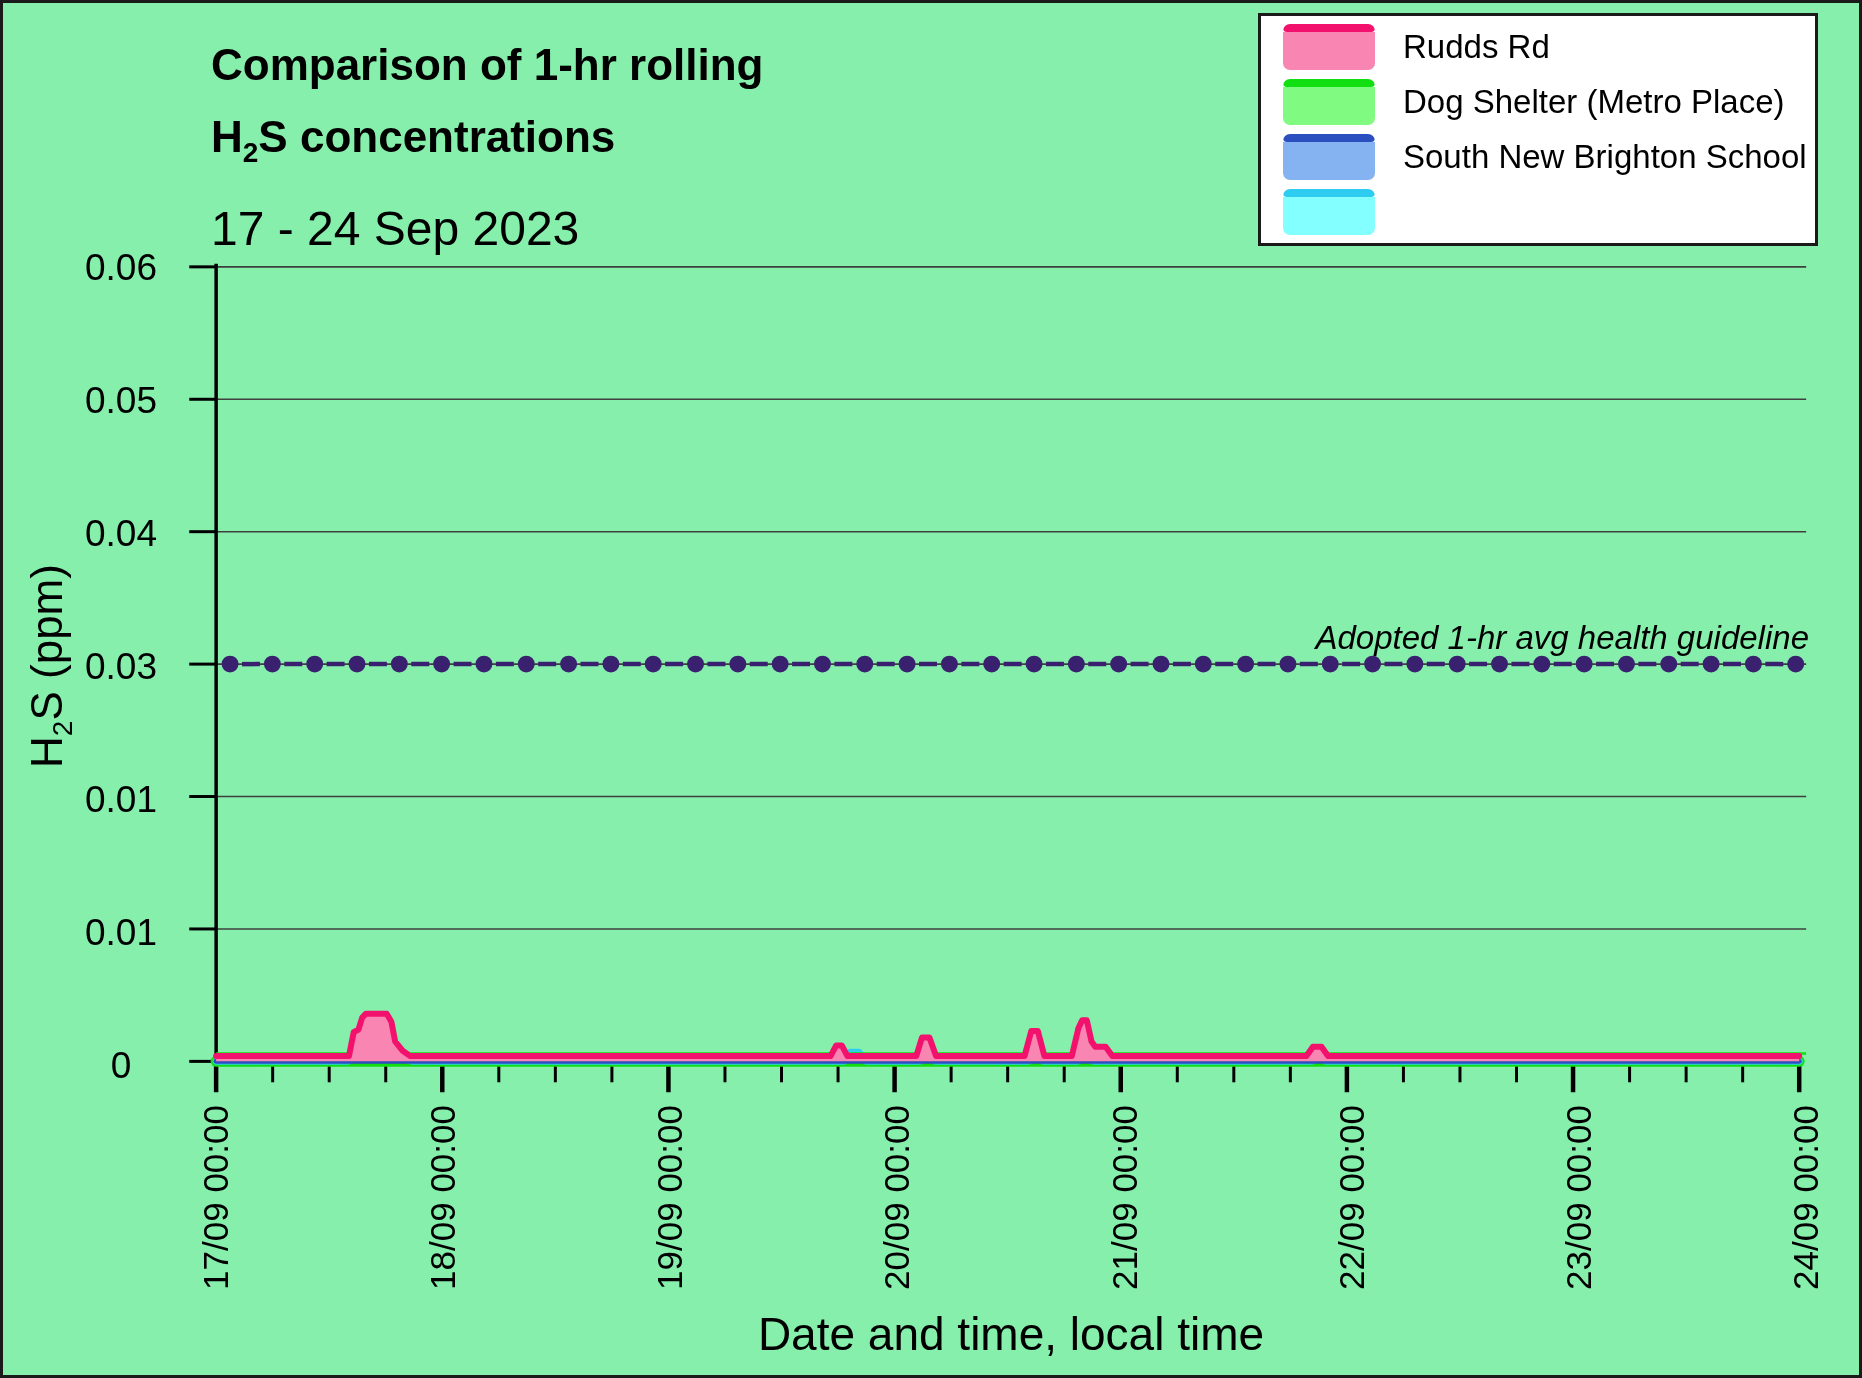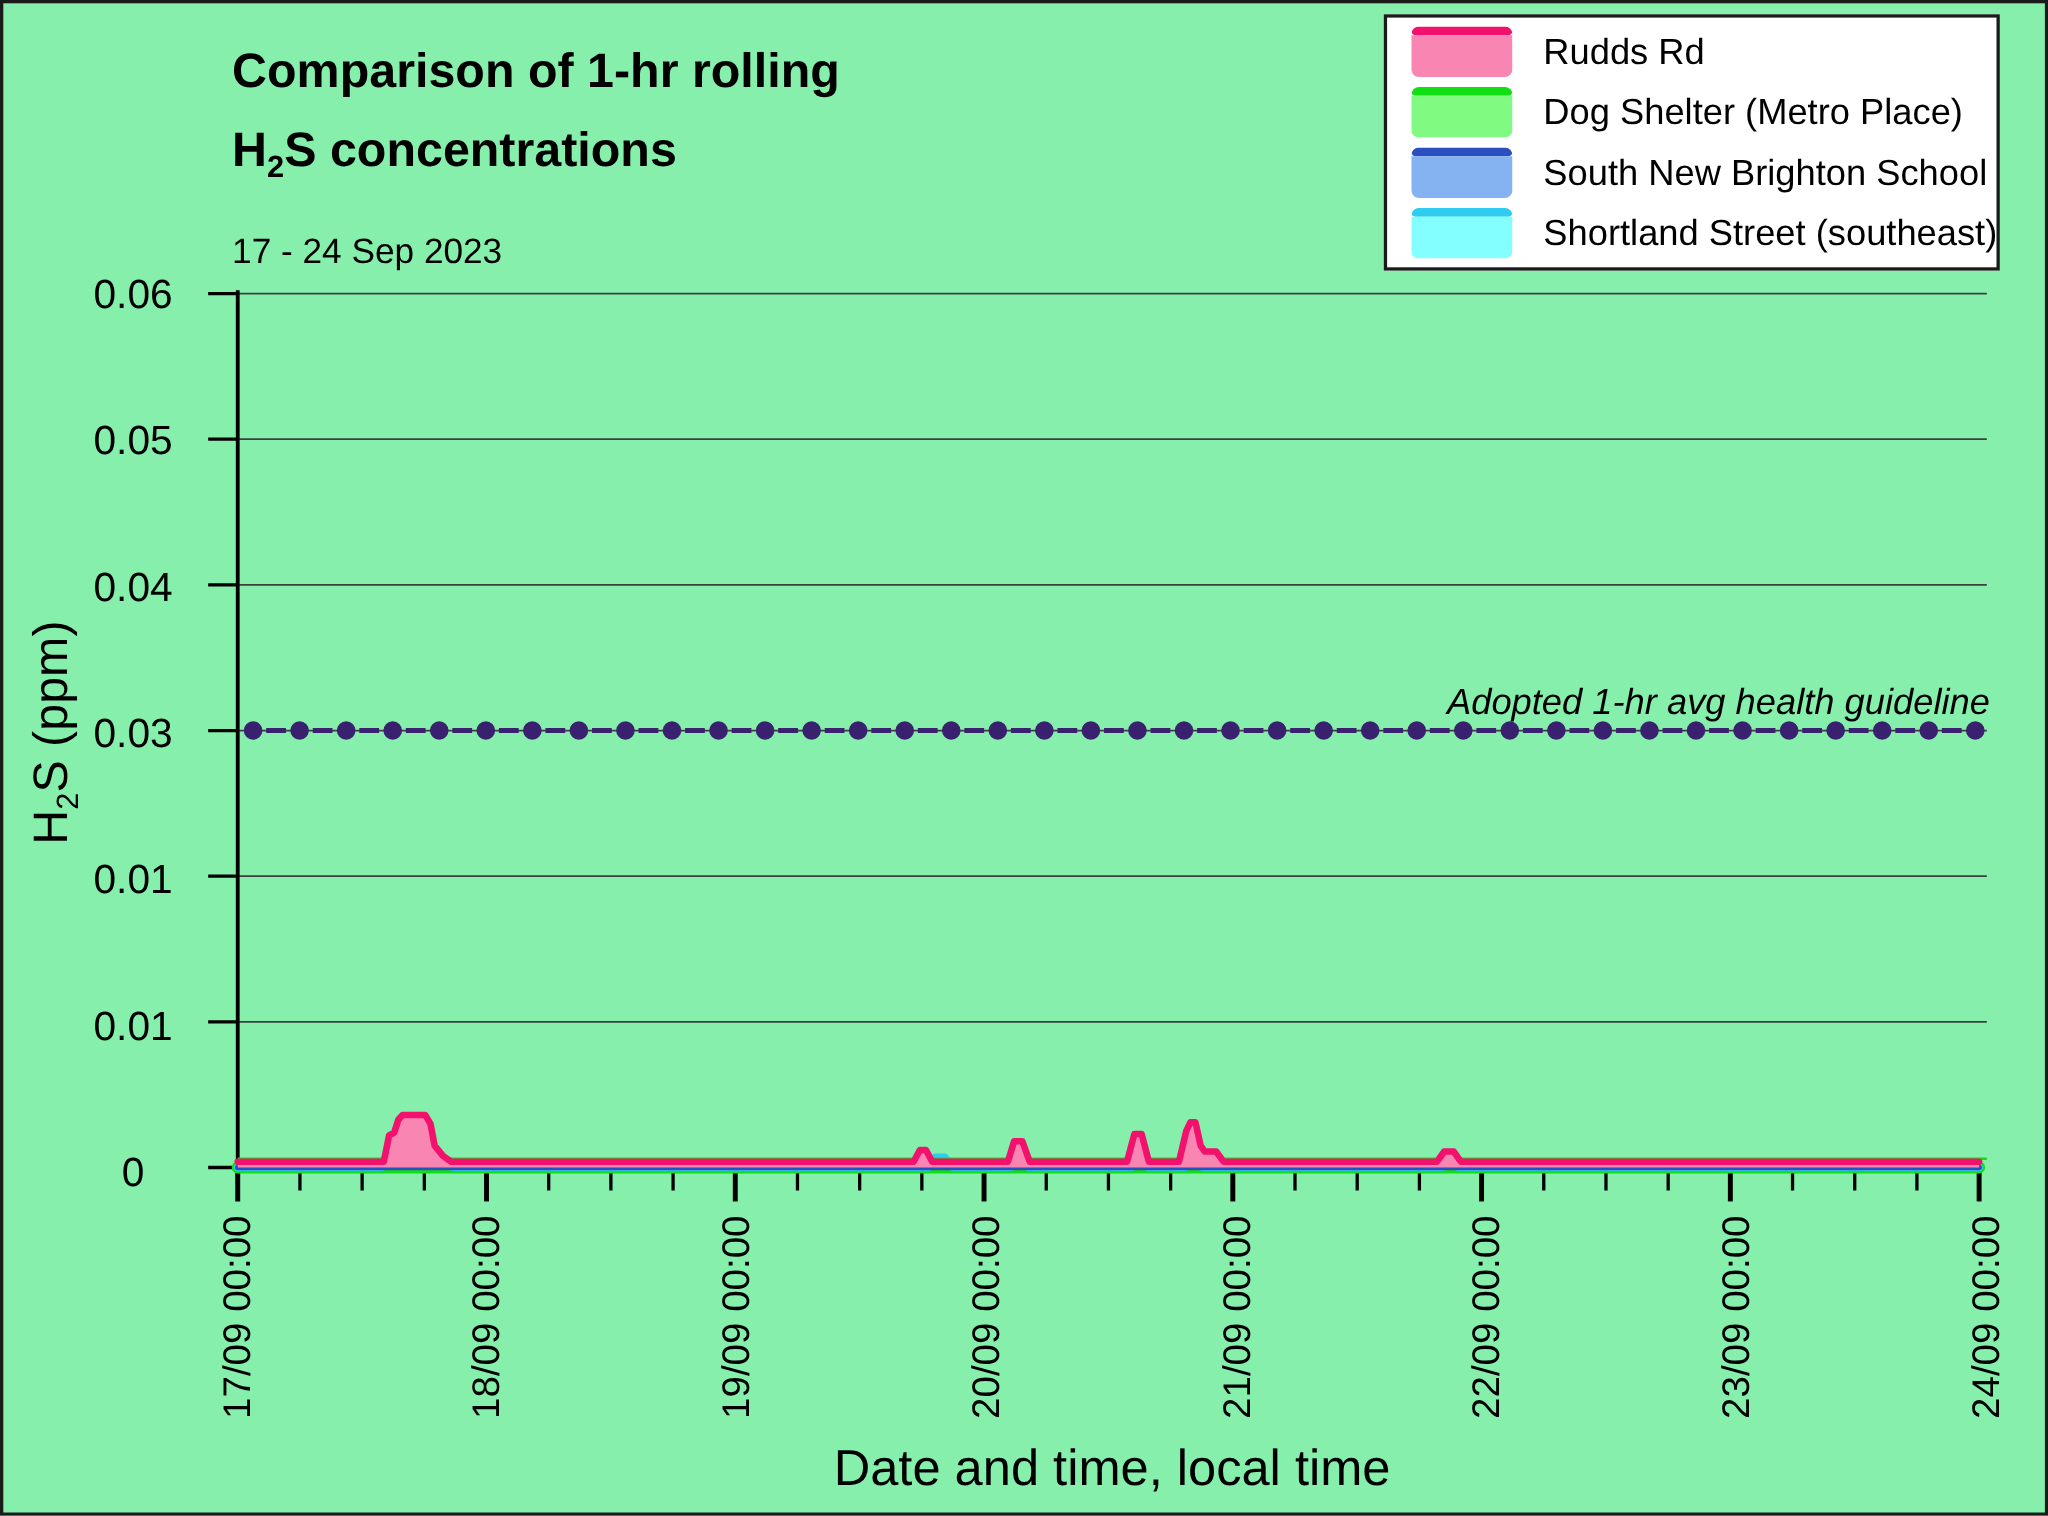--- a/index.html
+++ b/index.html
@@ -2,21 +2,21 @@
 <html><head>
 <meta charset="utf-8">
 <style>
   html,body{margin:0;padding:0;background:#ffffff;font-family:"Liberation Sans",sans-serif;}
   #figure{position:relative;width:1862px;height:1378px;background:#86efac;border:3px solid #1a1a1a;box-sizing:border-box;overflow:hidden;}
   #chart-svg{position:absolute;left:0;top:0;width:1856px;height:1372px;}
 
   .title-block{position:absolute;left:208px;top:26px;color:#000;}
   .title-line{font-size:44px;font-weight:bold;line-height:72px;}
   .title-line sub{font-size:28px;}
-  .subtitle{font-size:32px;font-weight:normal;margin-top:16px;line-height:48px;}
+  .subtitle{font-size:48px;font-weight:normal;margin-top:16px;line-height:48px;}
 
   .legend{position:absolute;left:1255px;top:10px;width:560px;height:233px;background:#ffffff;border:3px solid #1a1a1a;box-sizing:border-box;display:flex;flex-direction:column;justify-content:space-between;padding:6px 0 6px 22px;}
   .legend-row{display:flex;align-items:center;gap:28px;height:50px;}
   .legend-swatch{width:92px;height:46px;border-radius:7px;overflow:hidden;display:flex;flex-direction:column;flex:0 0 auto;}
   .swatch-line{height:8px;width:100%;border-radius:4px;}
   .swatch-fill{flex:1;width:100%;}
   .legend-label{font-size:33px;color:#000;white-space:nowrap;}
 
   .guideline-label{position:absolute;right:50px;top:616px;font-size:33px;font-style:italic;color:#000;white-space:nowrap;margin-left:36px;}
 
@@ -152,21 +152,20 @@
           <div class="swatch-line" style="background: rgb(43, 79, 191);"></div>
           <div class="swatch-fill" style="background: rgb(133, 179, 242);"></div>
         </div>
       <div class="legend-label">South New Brighton School</div>
     </div>
     <div class="legend-row">
       <div class="legend-swatch">
           <div class="swatch-line" style="background: rgb(47, 204, 242);"></div>
           <div class="swatch-fill" style="background: rgb(132, 255, 255);"></div>
         </div>
-      <div class="legend-label">Shortland Street (southeast)</div>
     </div>
   </div>
 
   <div class="guideline-label">Adopted 1-hr avg health guideline</div>
 
   <div class="x-axis-title">Date and time, local time</div>
   <div class="y-axis-title"><span>H</span><sub>2</sub><span>S (ppm)</span></div>
 
   <div id="tick-labels">
       <div class="y-tick-label" style="left: 38px; top: 1039px;">0</div>

